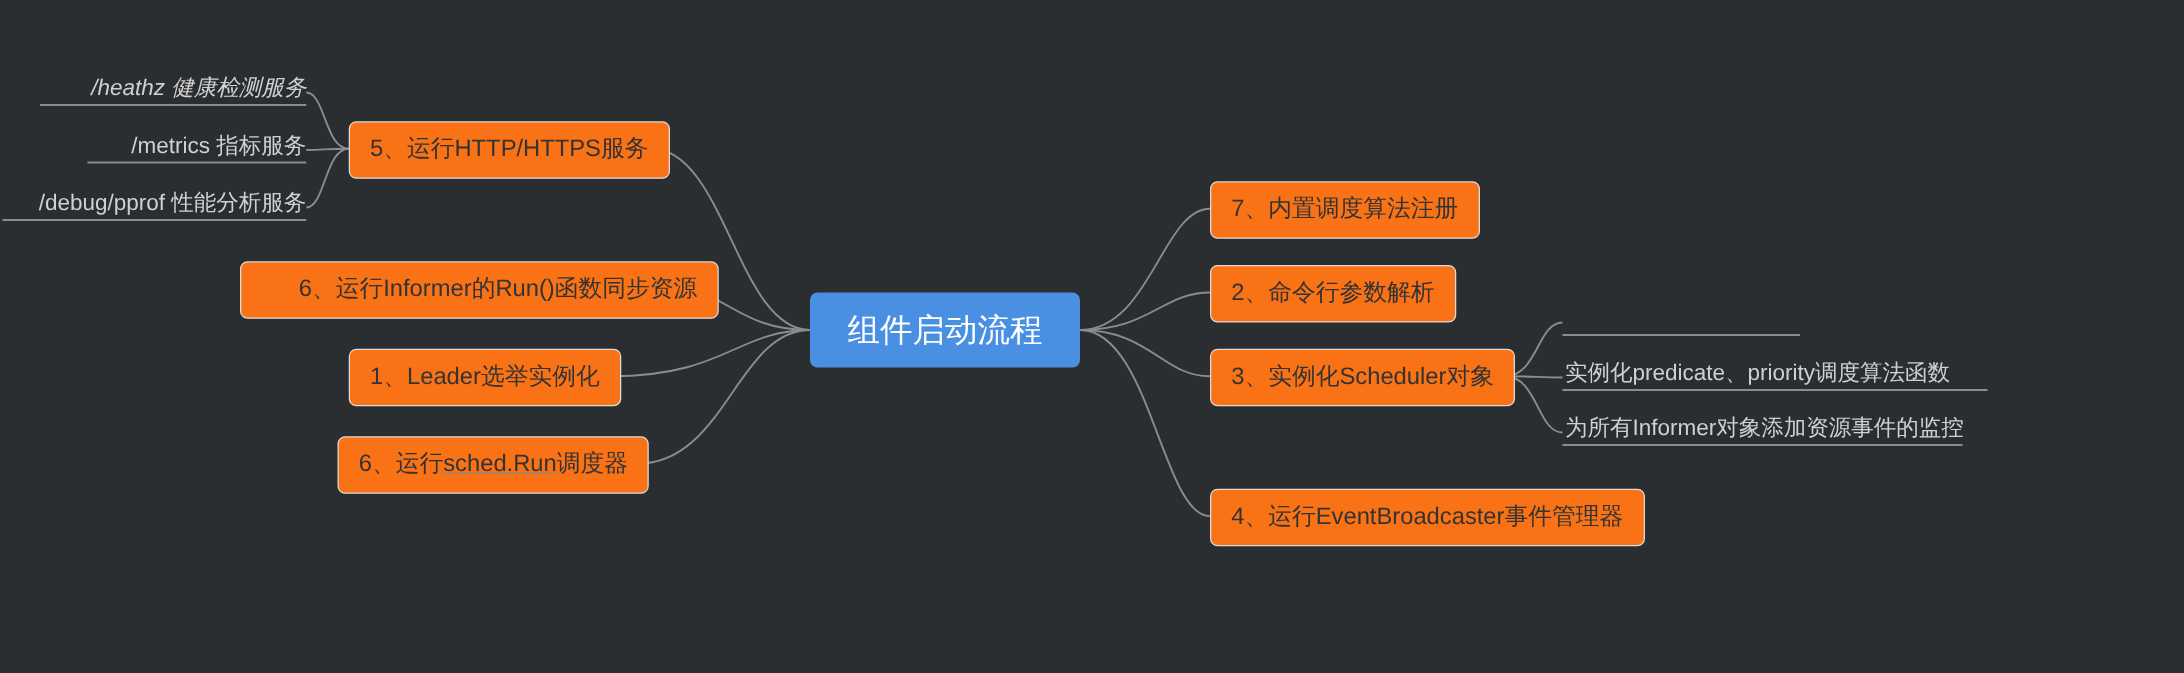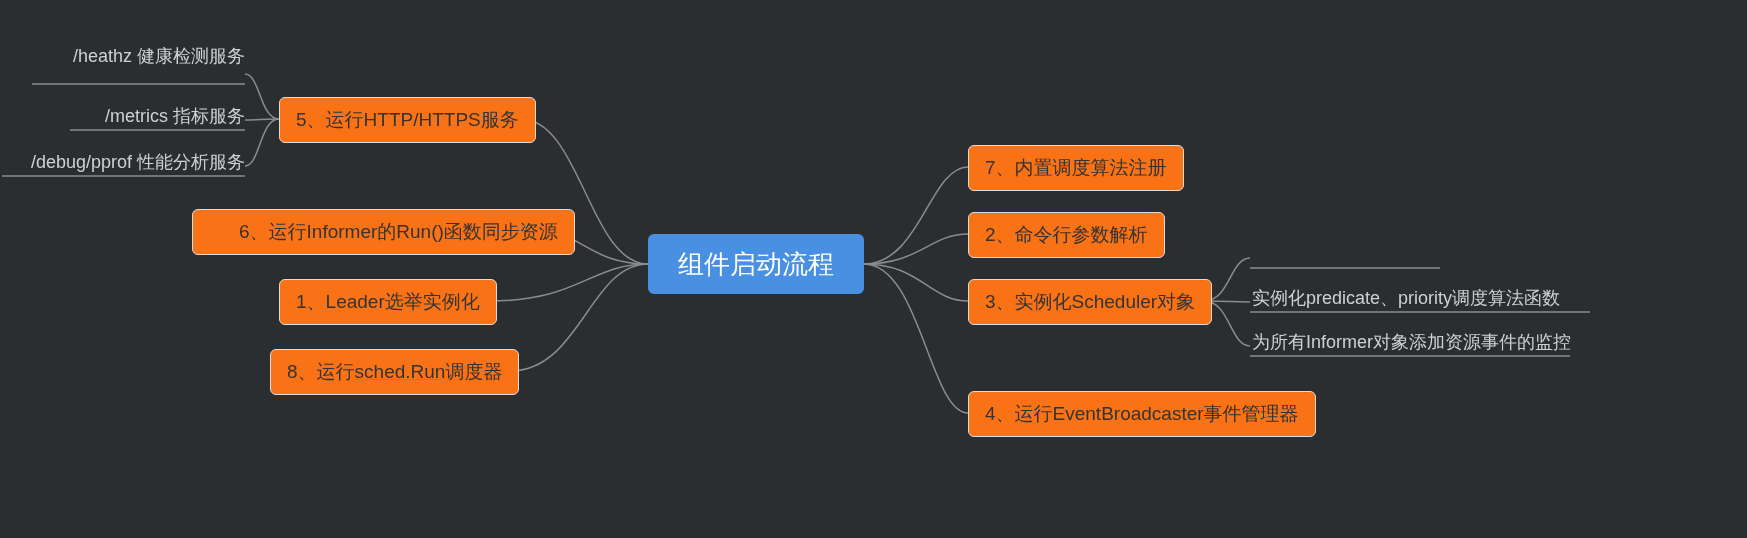--- a/index.html
+++ b/index.html
@@ -116,24 +116,24 @@
   <div class="node box" style="left:279px; top:97px;">
     <span>5、运行HTTP/HTTPS服务</span>
   </div>
   <div class="node box" style="left:192px; top:209px;padding-left:46px;">
     <span>6、运行Informer的Run()函数同步资源</span>
   </div>
   <div class="node box" style="left:279px; top:279px;">
     <span>1、Leader选举实例化</span>
   </div>
   <div class="node box" style="left:270px; top:349px;">
-    <span>8、运行</span><span class="underline">sched.Run</span><span>调度器</span>
+    <span>6、运行</span><span class="underline">sched.Run</span><span>调度器</span>
   </div>
 
-  <div class="node leaf" style="right:1502px; top:40px; padding:4px 0; ">
+  <div class="node leaf" style="right:1502px; top:54px; padding:4px 0; font-style:italic;">
     <span>/heathz 健康检测服务</span>
   </div>
   <div class="node leaf" style="right:1502px; top:100px; padding:4px 0; text-align:right;">
     <span>/metrics 指标服务</span>
   </div>
   <div class="node leaf" style="right:1502px; top:146px; padding:4px 0; text-align:right;">
     <span>/debug/pprof 性能分析服务</span>
   </div>
 
 </div>

